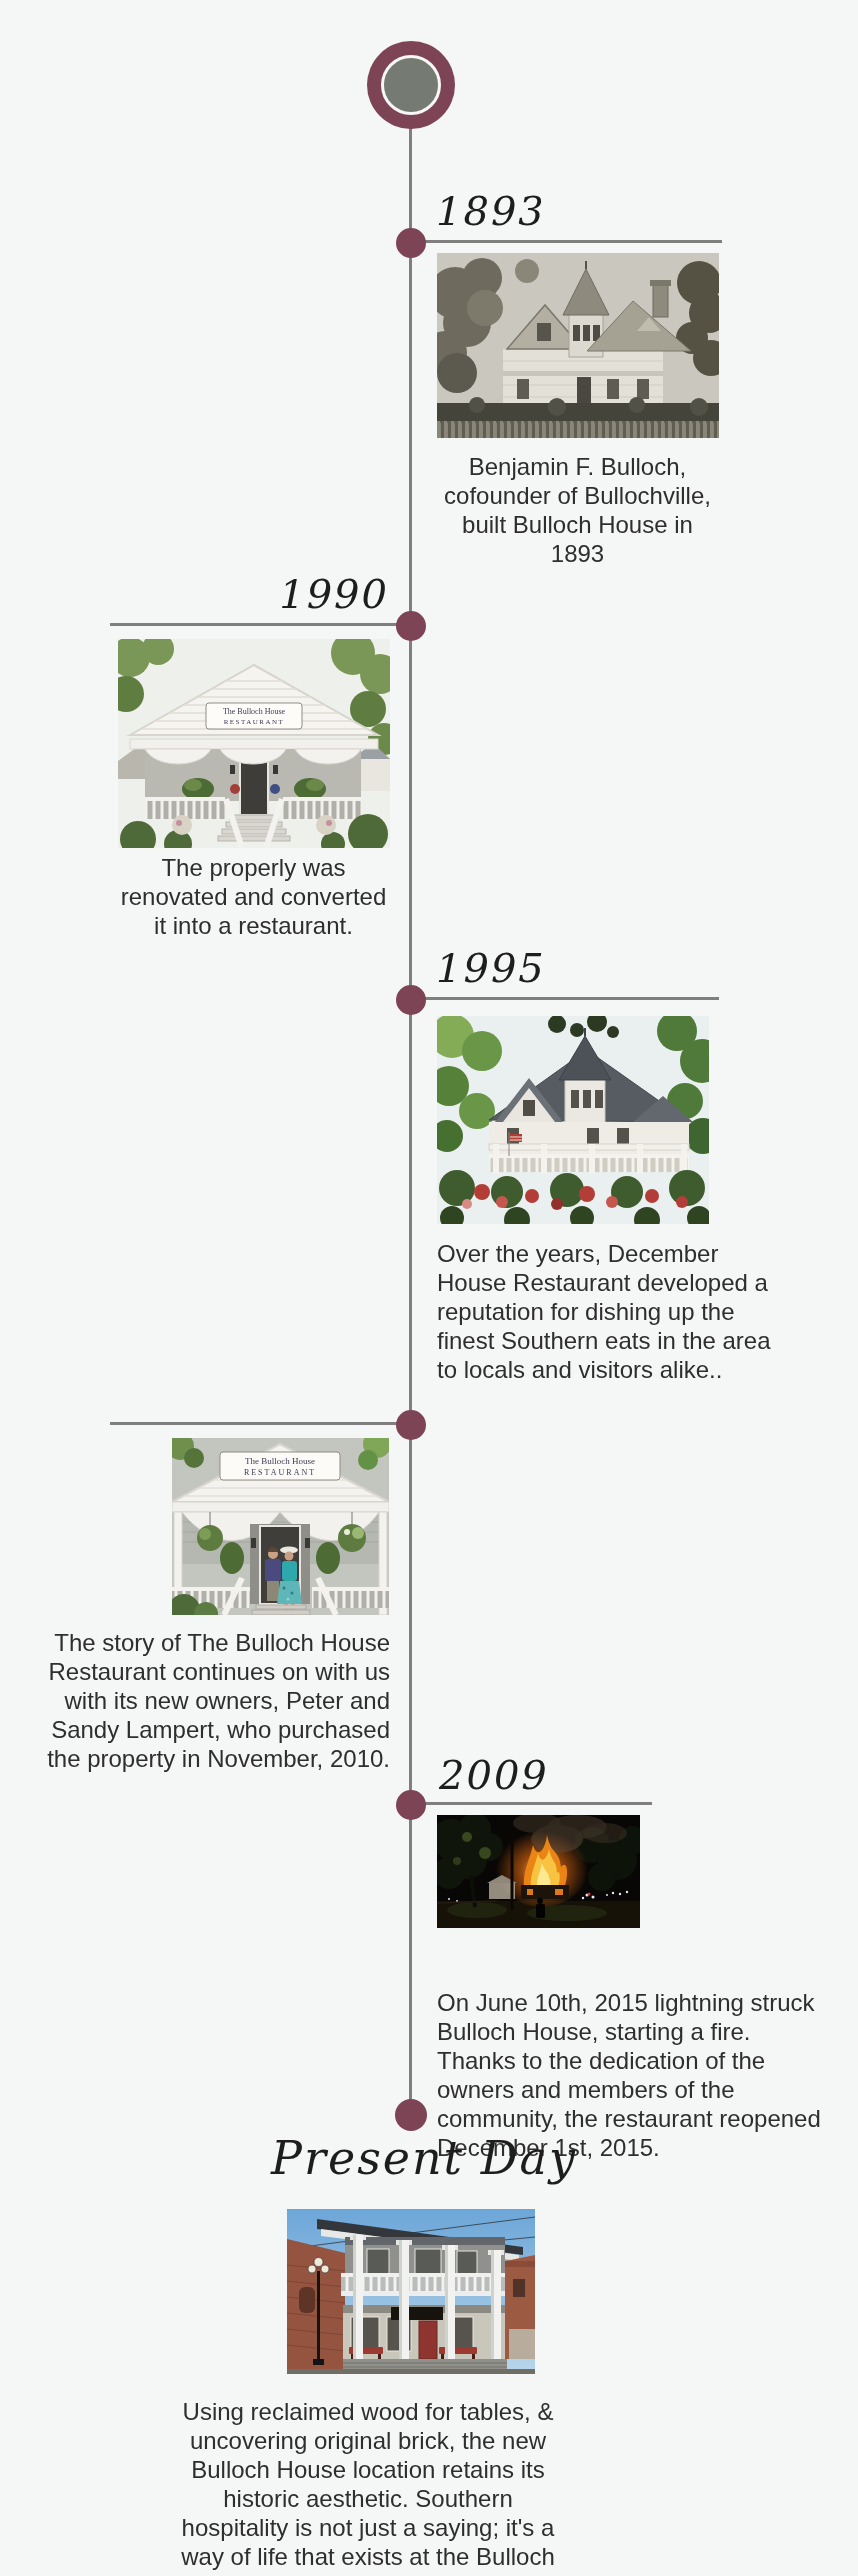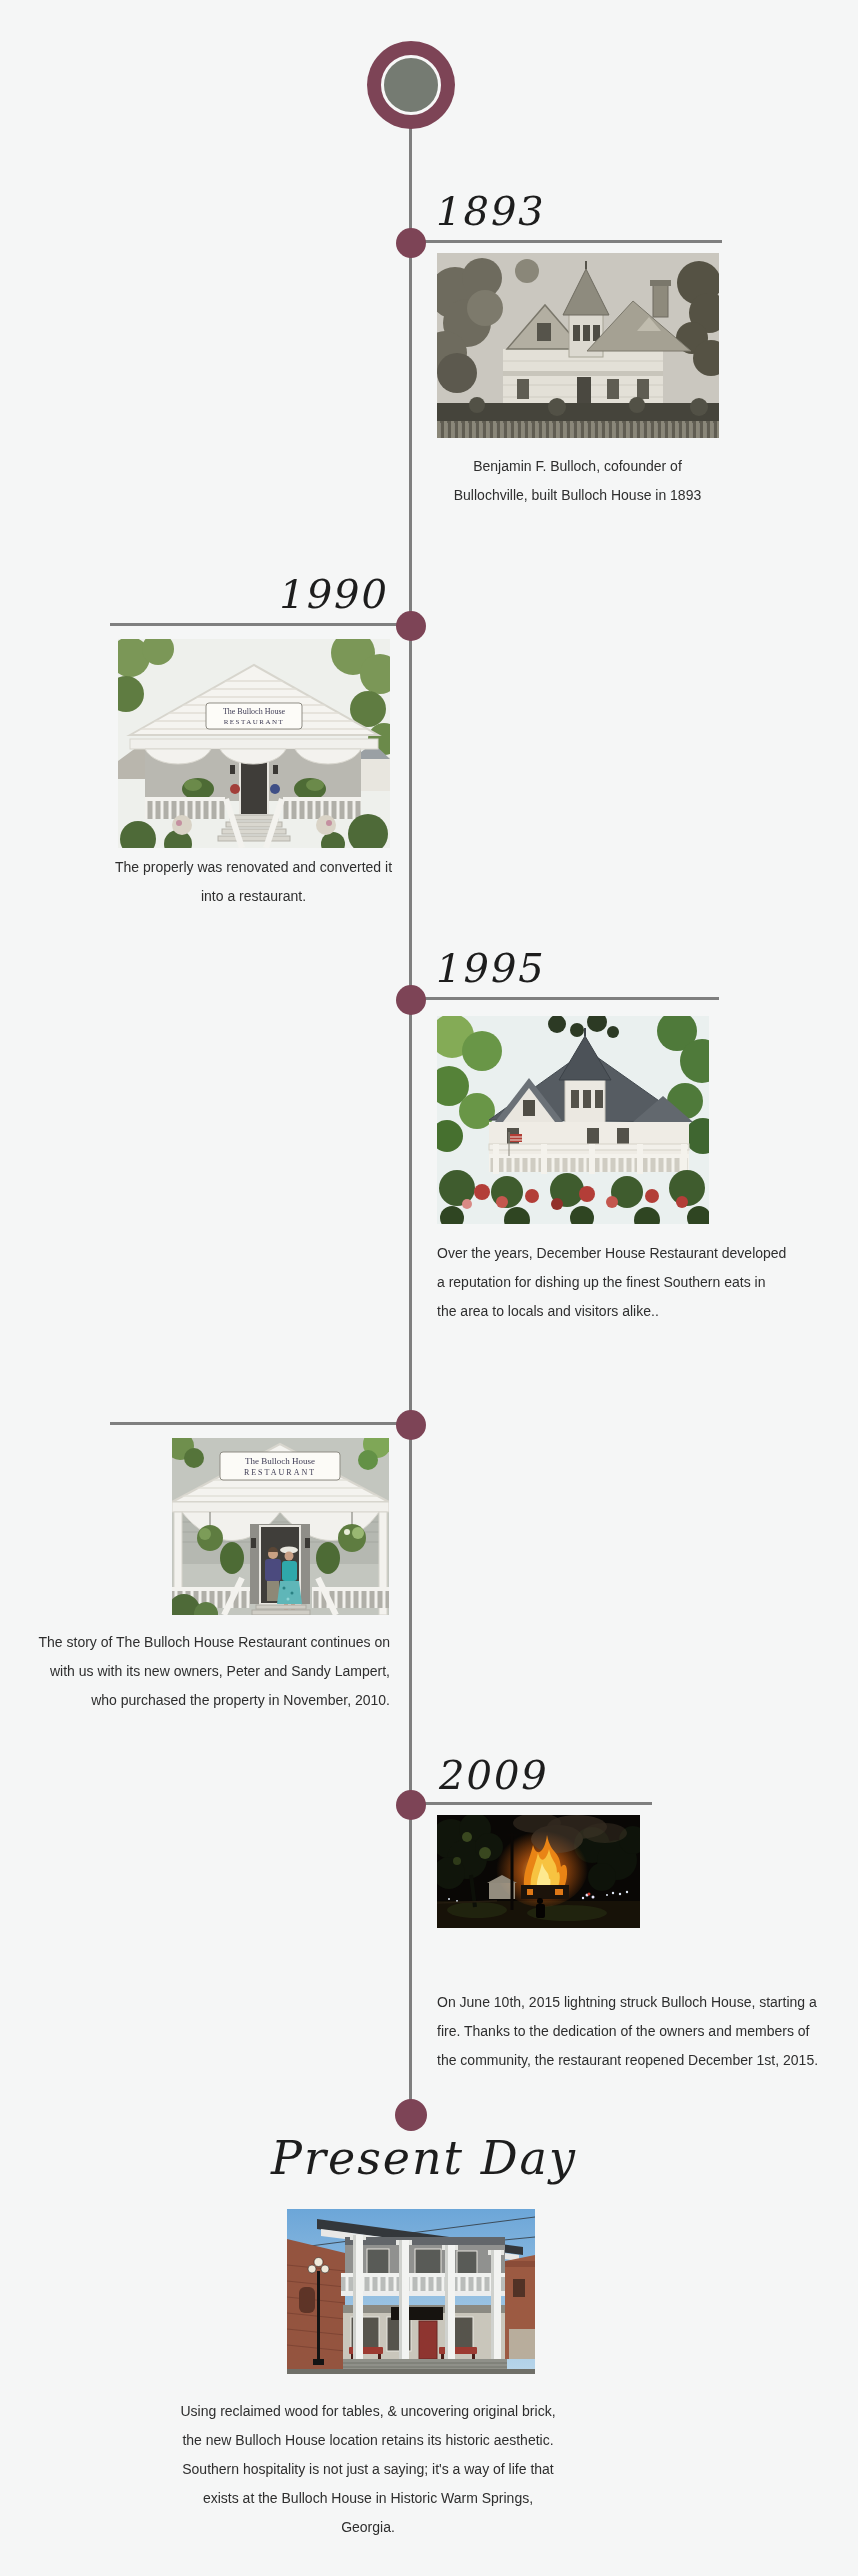--- a/index.html
+++ b/index.html
@@ -10,21 +10,21 @@
   .dot{position:absolute;width:30px;height:30px;border-radius:50%;background:#7d4456;}
   .dot.end{width:32px;height:32px;}
   .start-marker{position:absolute;left:367px;top:41px;width:88px;height:88px;border-radius:50%;
         background:#7d4456;display:flex;align-items:center;justify-content:center;}
   .start-inner{width:54px;height:54px;border-radius:50%;background:#757b72;border:3px solid #f7f7f7;}
   .year{position:absolute;font-family:"DejaVu Serif",serif;font-style:italic;font-weight:400;
         font-size:40px;line-height:1.05;color:#1d1d1d;letter-spacing:2px;white-space:nowrap;}
   .year.right-align{text-align:right;}
   .present-title{position:absolute;font-family:"DejaVu Serif",serif;font-style:italic;
         font-size:46px;line-height:1.05;color:#1d1d1d;letter-spacing:2px;text-align:center;}
-  .caption{position:absolute;font-size:14px;line-height:29px;color:#2e2e2e;}
+  .caption{position:absolute;font-size:24px;line-height:29px;color:#2e2e2e;}
   .caption.center{text-align:center;}
   .caption.right{text-align:right;}
   .photo{position:absolute;overflow:hidden;}
   .photo svg{display:block;width:100%;height:100%;}
   .sign-text{font-family:"Liberation Serif",serif;fill:#3e3c55;}
 </style>
 </head>
 <body>
 
 <div id="page">

